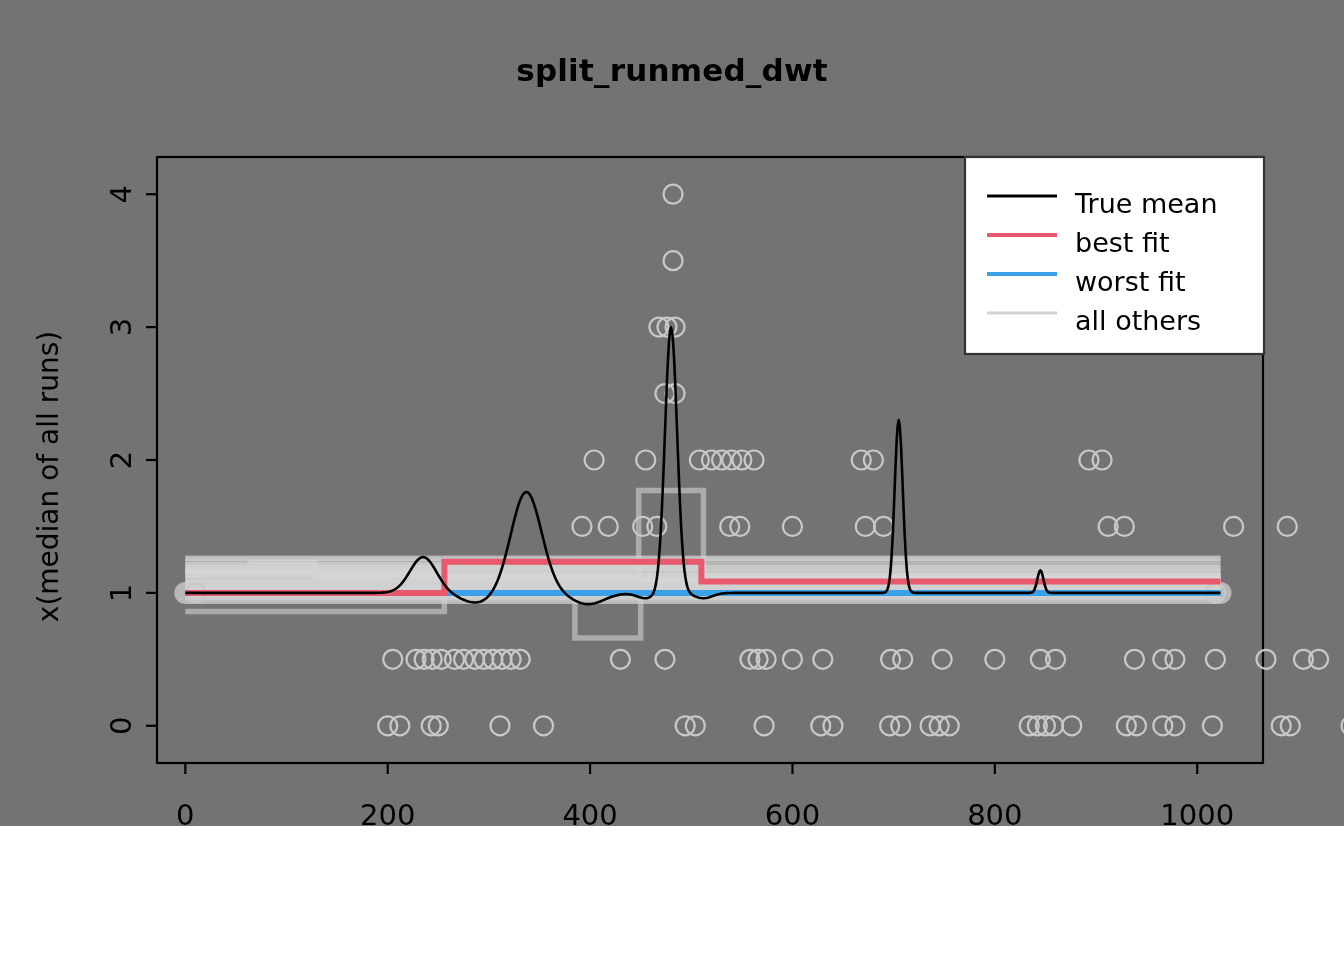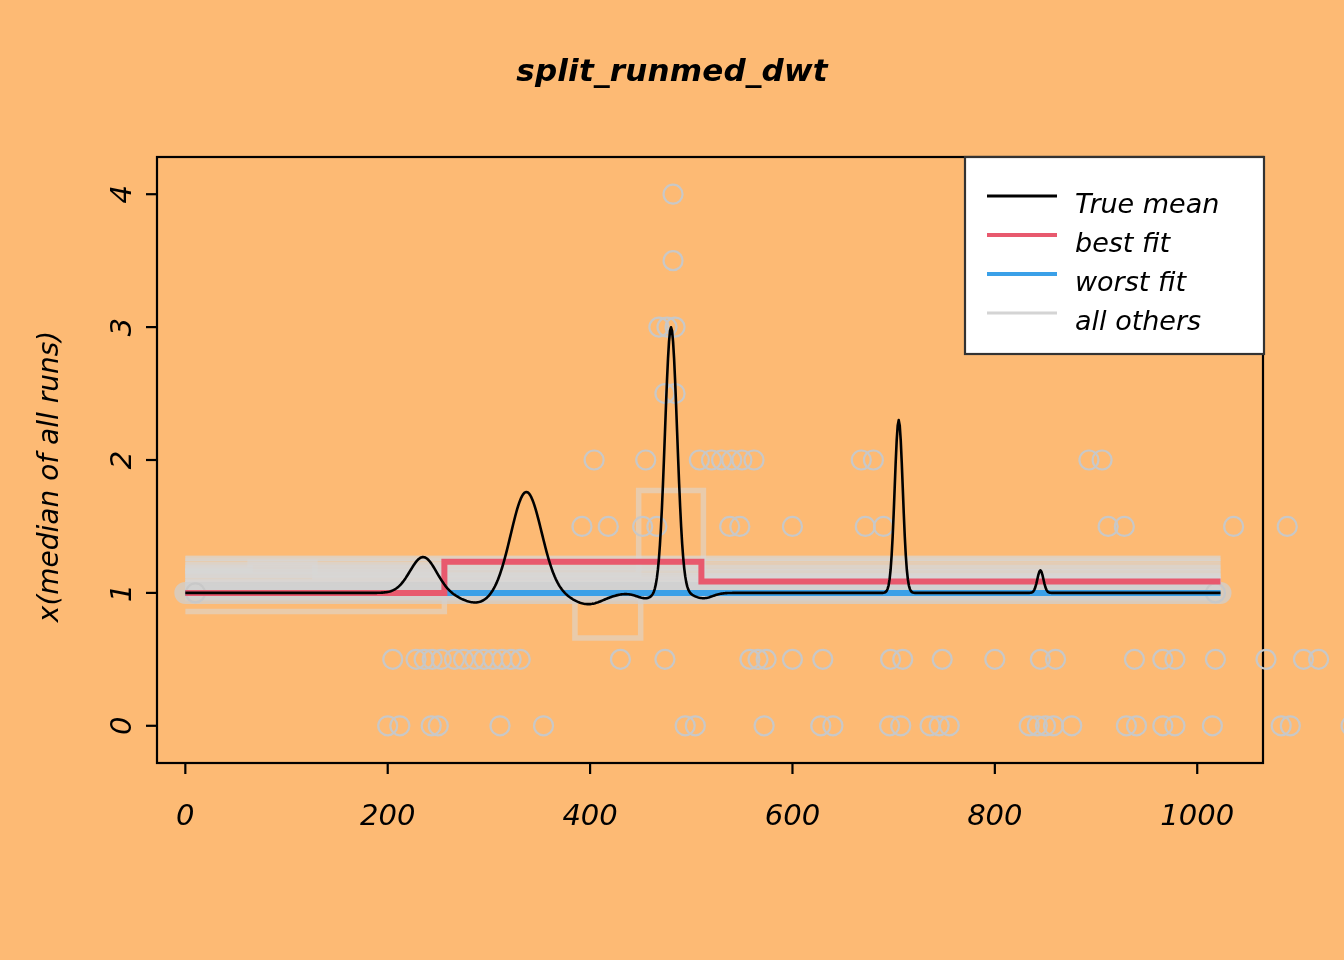--- a/index.html
+++ b/index.html
@@ -9,23 +9,22 @@
   }
   body {
     width: 1344px;
     height: 960px;
     font-family: "DejaVu Sans", sans-serif;
     overflow: hidden;
   }
   #figure {
     position: relative;
     width: 1344px;
-    height: 960px;
-    background: #fdba74;
-    font-style: italic;
+    height: 826px;
+    background: #737373;
   }
   #chart-title {
     position: absolute;
     left: 0;
     top: 52px;
     width: 1344px;
     text-align: center;
     font-size: 31px;
     font-weight: bold;
     color: #000000;

